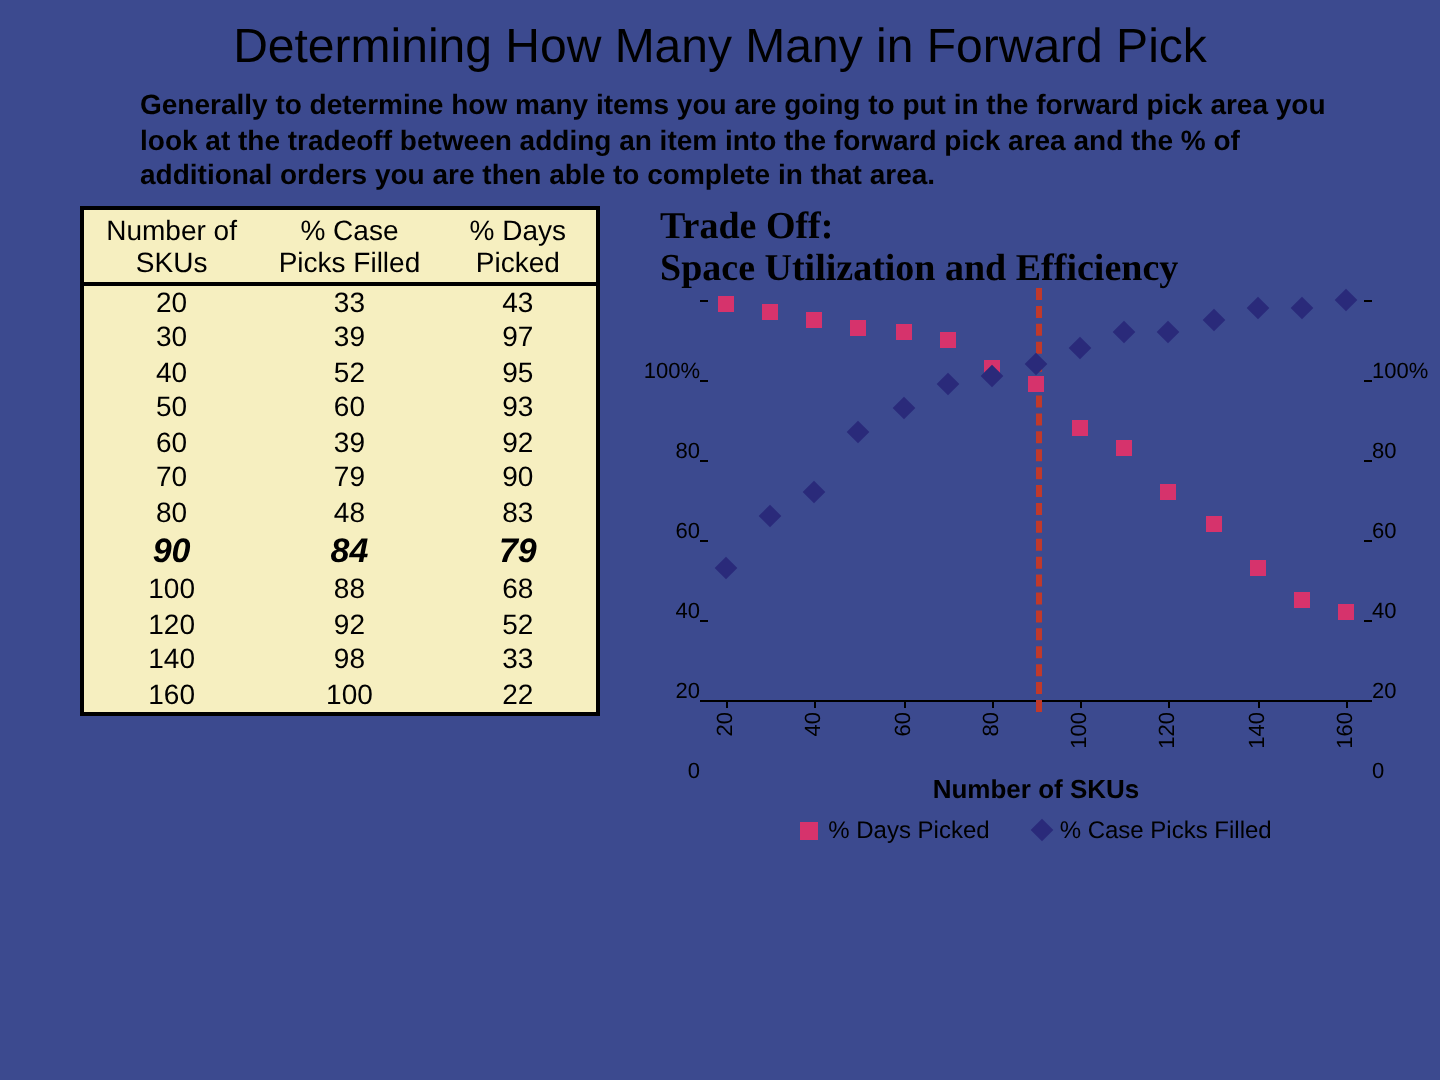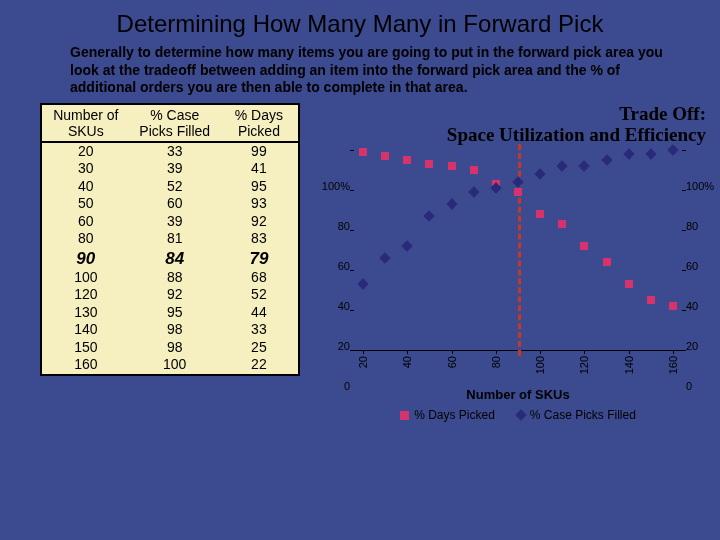--- a/index.html
+++ b/index.html
@@ -60,21 +60,21 @@
     font-weight: bold;
     font-style: italic;
     font-size: 17px;
   }
   .chart-side {
     flex: 1;
     padding-left: 30px;
     position: relative;
   }
   .chart-title {
-    text-align: right;
+    text-align: left;
     font-weight: bold;
     font-size: 19px;
     color: #000;
     line-height: 1.15;
     margin-bottom: 4px;
     font-family: "Times New Roman", serif;
   }
   .chart-box {
     position: relative;
     margin-left: 24px;
@@ -171,76 +171,71 @@
         <tr>
           <th>Number of SKUs</th>
           <th>% Case Picks Filled</th>
           <th>% Days Picked</th>
         </tr>
       </thead>
       <tbody id="tbody">
           <tr>
             <td>20</td>
             <td>33</td>
-            <td>99</td>
+            <td>43</td>
           </tr>
           <tr>
             <td>30</td>
             <td>39</td>
-            <td>41</td>
+            <td>97</td>
           </tr>
           <tr>
             <td>40</td>
             <td>52</td>
             <td>95</td>
           </tr>
           <tr>
             <td>50</td>
             <td>60</td>
             <td>93</td>
           </tr>
           <tr>
             <td>60</td>
             <td>39</td>
             <td>92</td>
           </tr>
           <tr>
+            <td>70</td>
+            <td>79</td>
+            <td>90</td>
+          </tr>
+          <tr>
             <td>80</td>
-            <td>81</td>
+            <td>48</td>
             <td>83</td>
           </tr>
           <tr class="highlight">
             <td>90</td>
             <td>84</td>
             <td>79</td>
           </tr>
           <tr>
             <td>100</td>
             <td>88</td>
             <td>68</td>
           </tr>
           <tr>
             <td>120</td>
             <td>92</td>
             <td>52</td>
           </tr>
           <tr>
-            <td>130</td>
-            <td>95</td>
-            <td>44</td>
-          </tr>
-          <tr>
             <td>140</td>
             <td>98</td>
             <td>33</td>
-          </tr>
-          <tr>
-            <td>150</td>
-            <td>98</td>
-            <td>25</td>
           </tr>
           <tr>
             <td>160</td>
             <td>100</td>
             <td>22</td>
           </tr>
         </tbody>
     </table>
   </div>
 

